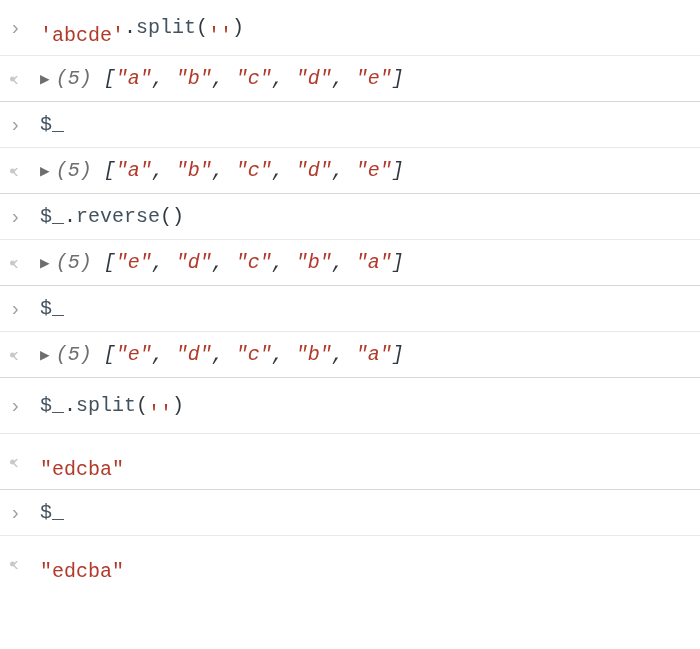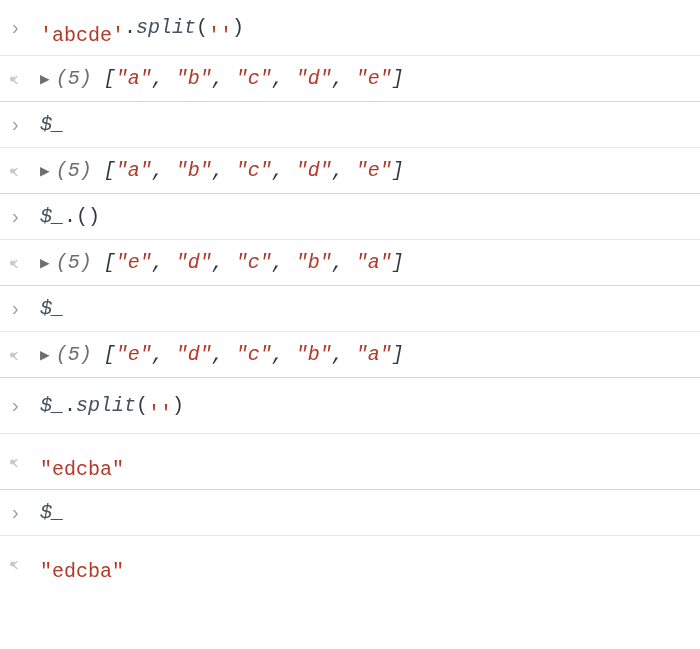--- a/index.html
+++ b/index.html
@@ -61,21 +61,21 @@
     font-size: 16px;
   }
   .len {
     font-style: italic;
     color: #6e6e6e;
   }
   .brackets { color: #303942; font-style: italic;}
   .comma { color: #303942; font-style: italic;}
   .str { color: #b23a2a; margin-top: 16px; }
   .str-result-arr { color: #b23a2a; font-style: italic; }
-  .ident { color: #42525f; font-style: italic; }
+  .ident { color: #42525f; }
   .punct { color: #303942; }
   .dot { color: #303942;}
 </style>
 </head>
 <body>
 
 <div id="console">
     <div class="row">
       <div class="gutter input">
         <span class="chevron">›</span>
@@ -99,21 +99,21 @@
       <div class="gutter output">
         <span class="dot"></span>
         <span class="chevron">‹</span>
       </div>
       <div class="content"><span class="expand">▶</span><span class="len">(5) </span><span class="brackets">[</span><span class="str-result-arr">"a"</span><span class="comma">, </span><span class="str-result-arr">"b"</span><span class="comma">, </span><span class="str-result-arr">"c"</span><span class="comma">, </span><span class="str-result-arr">"d"</span><span class="comma">, </span><span class="str-result-arr">"e"</span><span class="brackets">]</span></div>
     </div>
     <div class="row">
       <div class="gutter input">
         <span class="chevron">›</span>
       </div>
-      <div class="content"><span class="ident">$_</span><span class="punct">.</span><span class="punct">()</span></div>
+      <div class="content"><span class="ident">$_</span><span class="punct">.</span><span class="ident">reverse</span><span class="punct">()</span></div>
     </div>
     <div class="row result">
       <div class="gutter output">
         <span class="dot"></span>
         <span class="chevron">‹</span>
       </div>
       <div class="content"><span class="expand">▶</span><span class="len">(5) </span><span class="brackets">[</span><span class="str-result-arr">"e"</span><span class="comma">, </span><span class="str-result-arr">"d"</span><span class="comma">, </span><span class="str-result-arr">"c"</span><span class="comma">, </span><span class="str-result-arr">"b"</span><span class="comma">, </span><span class="str-result-arr">"a"</span><span class="brackets">]</span></div>
     </div>
     <div class="row">
       <div class="gutter input">

